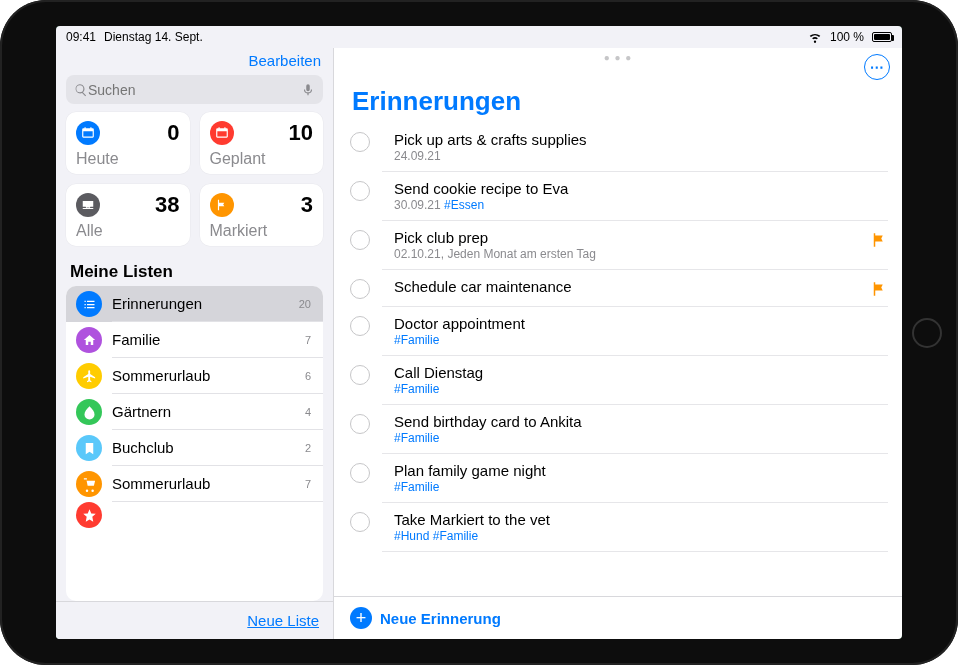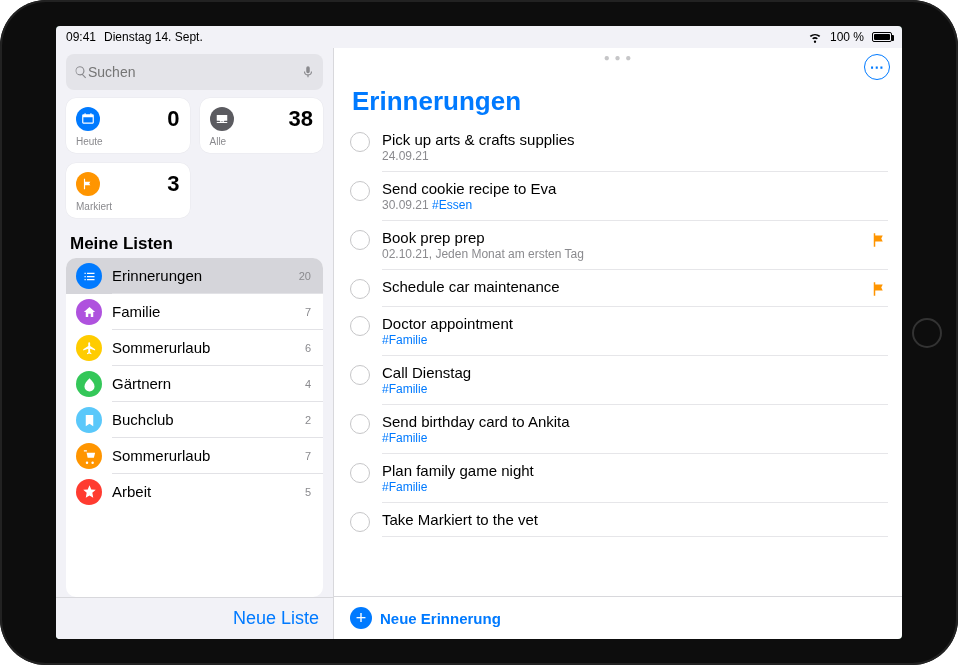--- a/index.html
+++ b/index.html
@@ -60,21 +60,21 @@
   display: flex;
   flex-direction: column;
   border-right: 1px solid #d8d8dc;
 }
 .sidebar-top { padding: 4px 12px 0; text-align: right; }
 .edit-btn { color: #007aff; font-size: 15px; background: none; border: none; cursor: pointer; }
 .search {
   margin: 6px 10px 8px;
   background: #e4e4e9;
   border-radius: 8px;
-  height: 36px;
+  height: 29px;
   display: flex; align-items: center;
   padding: 8px 8px;
   color: #8a8a8e;
 }
 .search input { flex: 1; border: none; background: transparent; outline: none; font-size: 14px; color: #000; }
 .search .icon-mic, .search .icon-search { fill: #8a8a8e; }
 
 .smart-grid {
   display: grid;
   grid-template-columns: 1fr 1fr;
@@ -83,42 +83,42 @@
 }
 .smart-card {
   background: #fff;
   border-radius: 10px;
   padding: 8px 10px 6px;
   display: flex; flex-direction: column;
   box-shadow: 0 0 0 0.5px rgba(0,0,0,0.04);
 }
 .smart-card .row { display: flex; justify-content: space-between; align-items: center; }
 .smart-card .count { font-size: 22px; font-weight: 700; }
-.smart-card .label { font-size: 10px; color: #8a8a8e; margin-top: 4px; }
+.smart-card .label { font-size: 16px; color: #8a8a8e; margin-top: 4px; }
 .smart-icon { width: 24px; height: 24px; border-radius: 50%; display: flex; align-items: center; justify-content: center; }
 .smart-icon svg { width: 14px; height: 14px; fill: #fff; }
 
 .lists-header { font-size: 17px; font-weight: 700; padding: 6px 14px 4px; }
 .lists { flex: 1; overflow-y: auto; margin: 0 10px; background:#fff; border-radius:10px;}
 .lists > .list-item:last-child .list-body { border-bottom:none; }
 .list-item {
   display: flex; align-items: center;
   padding-left: 10px;
   cursor: pointer;
   background: #fff;
 }
 .list-item .list-body { flex:1; display:flex; align-items:center; justify-content:space-between; padding: 9px 12px 9px 0; border-bottom: 0.5px solid #e2e2e6; }
 .list-item.selected { background: #d5d5da; }
 .list-icon { width: 26px; height: 26px; border-radius: 50%; display:flex; align-items:center; justify-content:center; margin-right:10px; flex-shrink:0;}
 .list-icon svg { width: 15px; height: 15px; fill: #fff; }
 .list-name { font-size: 15px; }
 .list-count { color: #8a8a8e; font-size: 11px; }
 
 .sidebar-footer { padding: 10px 14px; text-align: right; border-top: 0.5px solid #d8d8dc; background:#f2f2f7; }
-.new-list-btn { color: #007aff; font-size: 18px; background:none; border:none; cursor:pointer; }
+.new-list-btn { color: #007aff; font-size: 15px; background:none; border:none; cursor:pointer;text-decoration:underline; }
 
 
 .main { flex: 1; background: #fff; display: flex; flex-direction: column; }
 .main-header { display:flex; align-items:center; justify-content:flex-end; padding: 6px 12px 0; position: relative; }
 .grabber { position:absolute; left:50%; top:4px; transform:translateX(-50%); color:#c6c6c8; font-size:10px; letter-spacing:1px; }
 .more-btn {
   width: 26px; height: 26px; border: 1.5px solid #007aff; border-radius: 50%;
   display:flex; align-items:center; justify-content:center; color:#007aff;
   background:none; cursor:pointer; font-weight:700; font-size:14px; letter-spacing:0.5px;
 }
@@ -127,21 +127,21 @@
 .reminders { flex:1; overflow-y:auto; }
 .reminder {
   display:flex; align-items:flex-start;
   padding: 8px 14px 0 16px;
 }
 .reminder .circle {
   width: 20px; height: 20px; border: 1.5px solid #c6c6c8; border-radius:50%;
   margin-right: 12px; margin-top: 1px; flex-shrink:0; cursor:pointer; background:#fff;
 }
 .reminder .content { flex:1; border-bottom: 0.5px solid #e6e6e9; padding-bottom: 8px; display:flex; }
-.reminder .text { flex:1; }
+.reminder .text { flex:1;margin-left:12px; }
 .reminder .title { font-size: 15px; color: #000; }
 .reminder .meta { font-size: 12px; color: #8a8a8e; margin-top: 1px; }
 .reminder .tag { color: #007aff; }
 .reminder .flag { width: 18px; height: 18px; fill: #ff9500; margin-left:8px; margin-top:2px;}
 
 .main-footer {
   display:flex; align-items:center; gap:8px;
   padding: 10px 16px; border-top: 0.5px solid #d8d8dc;
   color: #007aff; font-size: 15px; font-weight:600;
 }
@@ -178,20 +178,23 @@
             <div class="battery-body">
               <div class="battery-fill"></div>
             </div>
           </div>
       </div>
     </div>
 
     <div class="app-body">
 
       <div class="sidebar">
+        <div class="sidebar-top">
+          <button class="edit-btn">Bearbeiten</button>
+        </div>
         <div class="search">
           <svg class="icon-search" width="14" height="14" viewBox="0 0 24 24">
               <path d="M10 2a8 8 0 015.3 13.9l5.4 5.4-1.4 1.4-5.4-5.4A8 8 0 1110 2zm0 2a6 6 0 100 12 6 6 0 000-12z"></path>
             </svg>
           <input placeholder="Suchen" style="">
           <svg class="icon-mic" width="14" height="14" viewBox="0 0 24 24">
               <path d="M12 14a3 3 0 003-3V5a3 3 0 10-6 0v6a3 3 0 003 3zm5-3a5 5 0 01-10 0H5a7 7 0 006 6.9V21h2v-3.1A7 7 0 0019 11z"></path>
             </svg>
         </div>
 
@@ -202,20 +205,31 @@
         <svg viewBox="0 0 24 24">
                     <path d="M6 2v2H4a2 2 0 00-2 2v12a2 2 0 002 2h16a2 2 0 002-2V6a2 2 0 00-2-2h-2V2h-2v2H8V2zM4 9h16v9H4z"></path>
                   </svg>
       </div>
       <div class="count">0</div>
     </div>
     <div class="label">Heute</div>
             </div>
             <div class="smart-card">
     <div class="row">
+      <div class="smart-icon" style="background:#ff3b30">
+        <svg viewBox="0 0 24 24">
+                    <path d="M6 2v2H4a2 2 0 00-2 2v12a2 2 0 002 2h16a2 2 0 002-2V6a2 2 0 00-2-2h-2V2h-2v2H8V2zM4 9h16v9H4z"></path>
+                  </svg>
+      </div>
+      <div class="count">10</div>
+    </div>
+    <div class="label">Geplant</div>
+            </div>
+            <div class="smart-card">
+    <div class="row">
       <div class="smart-icon" style="background:#5b5b60">
         <svg viewBox="0 0 24 24">
                     <path d="M3 5h18v10h-5a2 2 0 01-4 0 2 2 0 01-4 0H3zm0 12h18v2H3z"></path>
                   </svg>
       </div>
       <div class="count">38</div>
     </div>
     <div class="label">Alle</div>
             </div>
             <div class="smart-card">
@@ -297,24 +311,20 @@
     <div class="list-body">
       <span class="list-name">Sommerurlaub</span>
       <span class="list-count">7</span>
     </div>
             </div>
             <div class="list-item">
     <div class="list-icon" style="background:#ff3b30">
       <svg viewBox="0 0 24 24">
                   <path d="M12 2l2.8 6.6L22 9.3l-5.5 4.8L18 22l-6-3.6L6 22l1.5-7.9L2 9.3l7.2-.7z"></path>
                 </svg>
-    </div>
-    <div class="list-body">
-      <span class="list-name">Arbeit</span>
-      <span class="list-count">5</span>
     </div>
             </div>
           </div>
 
         <div class="sidebar-footer">
           <button class="new-list-btn">Neue Liste</button>
         </div>
       </div>
 
       <div class="main">
@@ -341,21 +351,21 @@
         <div class="title">Send cookie recipe to Eva</div>
         <div class="meta">30.09.21  <span class="tag">#Essen</span></div>
       </div>
 
     </div>
             </div>
             <div class="reminder">
     <div class="circle"></div>
     <div class="content">
       <div class="text">
-        <div class="title">Book prep prep</div>
+        <div class="title">Pick club prep</div>
         <div class="meta">02.10.21, Jeden Monat am ersten Tag</div>
       </div>
       <svg class="flag" viewBox="0 0 24 24">
                   <path d="M5 3v18h2v-7h10l-2-4 2-4H7V3z"></path>
                 </svg>
     </div>
             </div>
             <div class="reminder">
     <div class="circle"></div>
     <div class="content">
@@ -405,20 +415,21 @@
         <div class="meta"><span class="tag">#Familie</span></div>
       </div>
 
     </div>
             </div>
             <div class="reminder">
     <div class="circle"></div>
     <div class="content">
       <div class="text">
         <div class="title">Take Markiert to the vet</div>
+        <div class="meta"><span class="tag">#Hund</span> <span class="tag">#Familie</span></div>
       </div>
 
     </div>
             </div>
           </div>
         <div class="main-footer">
           <button class="plus-btn">+</button>
           <span>Neue Erinnerung</span>
         </div>
       </div>

